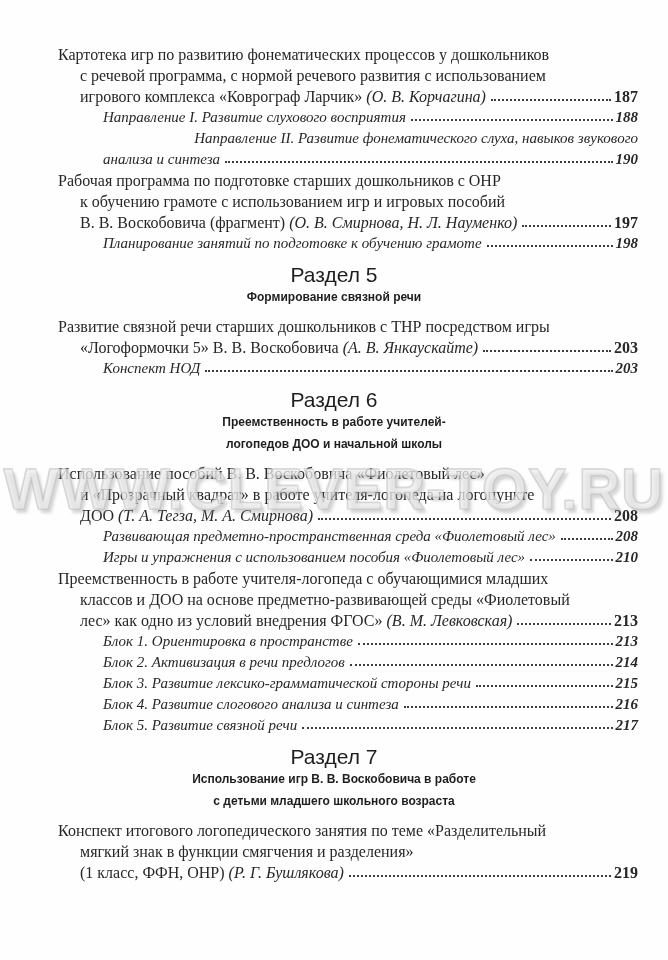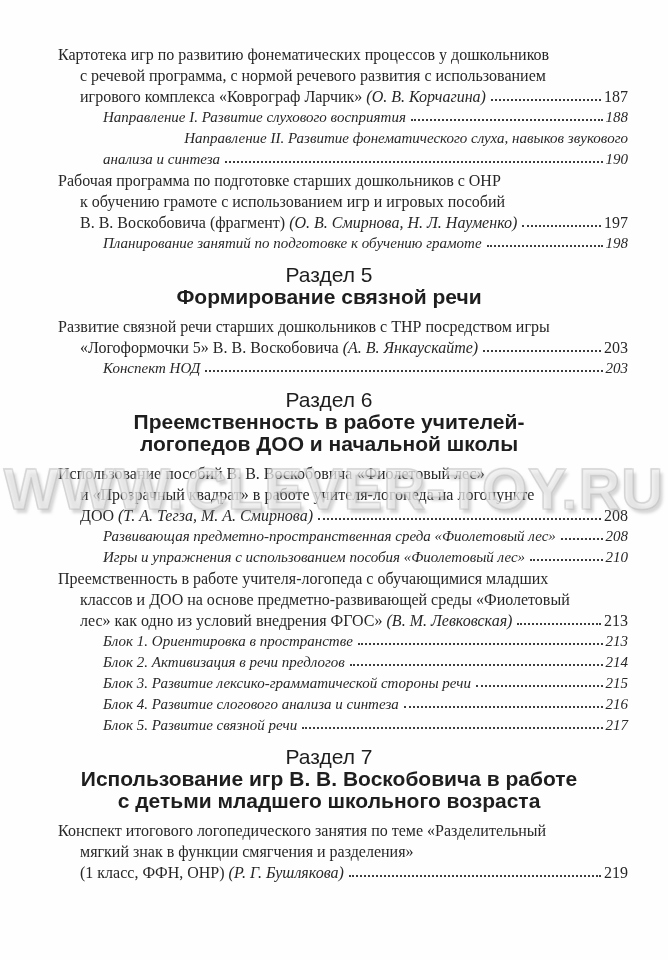--- a/index.html
+++ b/index.html
@@ -4,21 +4,21 @@
 <style>
   html, body {
     margin: 0; padding: 0;
     background: #ffffff;
   }
   .page {
     position: relative;
     width: 668px;
     height: 960px;
     box-sizing: border-box;
-    padding: 44px 40px 0 58px;
+    padding: 44px 30px 0 58px;
     background: #fefefe;
     overflow: hidden;
     font-family: "Liberation Serif", "DejaVu Serif", serif;
     color: #272727;
   }
   
   .entry { margin: 0; }
   .entry.l1 { font-size: 16px; line-height: 21px; }
   .entry.l2 {
     font-size: 15px; line-height: 21px;
@@ -31,30 +31,30 @@
   .line.last { display: flex; align-items: baseline; white-space: nowrap; }
   .line .txt { flex: 0 0 auto; }
   .it { font-style: italic; }
   .leader {
     flex: 1 1 auto;
     min-width: 18px;
     border-bottom: 2px dotted #3c3c3c;
     margin: 0 3px 3px 5px;
     transform: translateY(-1px);
   }
-  .page-num { flex: 0 0 auto; }
+  .page-num { flex: 0 0 auto; font-weight: bold; }
   
   .section {
     text-align: center;
     font-family: "Liberation Sans", "DejaVu Sans", sans-serif;
     margin: 10px 0 8px -28px; 
     color: #1e1e1e;
   }
   .section-label { font-size: 21px; line-height: 22px; font-weight: 400; }
-  .section-title-line { font-size: 21px; line-height: 22px; font-weight: 700; }
+  .section-title-line { font-size: 12px; line-height: 22px; font-weight: 700; }
   
   .watermark {
     position: absolute;
     left: 0; right: 0;
     top: 446px;
     height: 84px;
     display: flex;
     align-items: center;
     justify-content: center;
     pointer-events: none;

